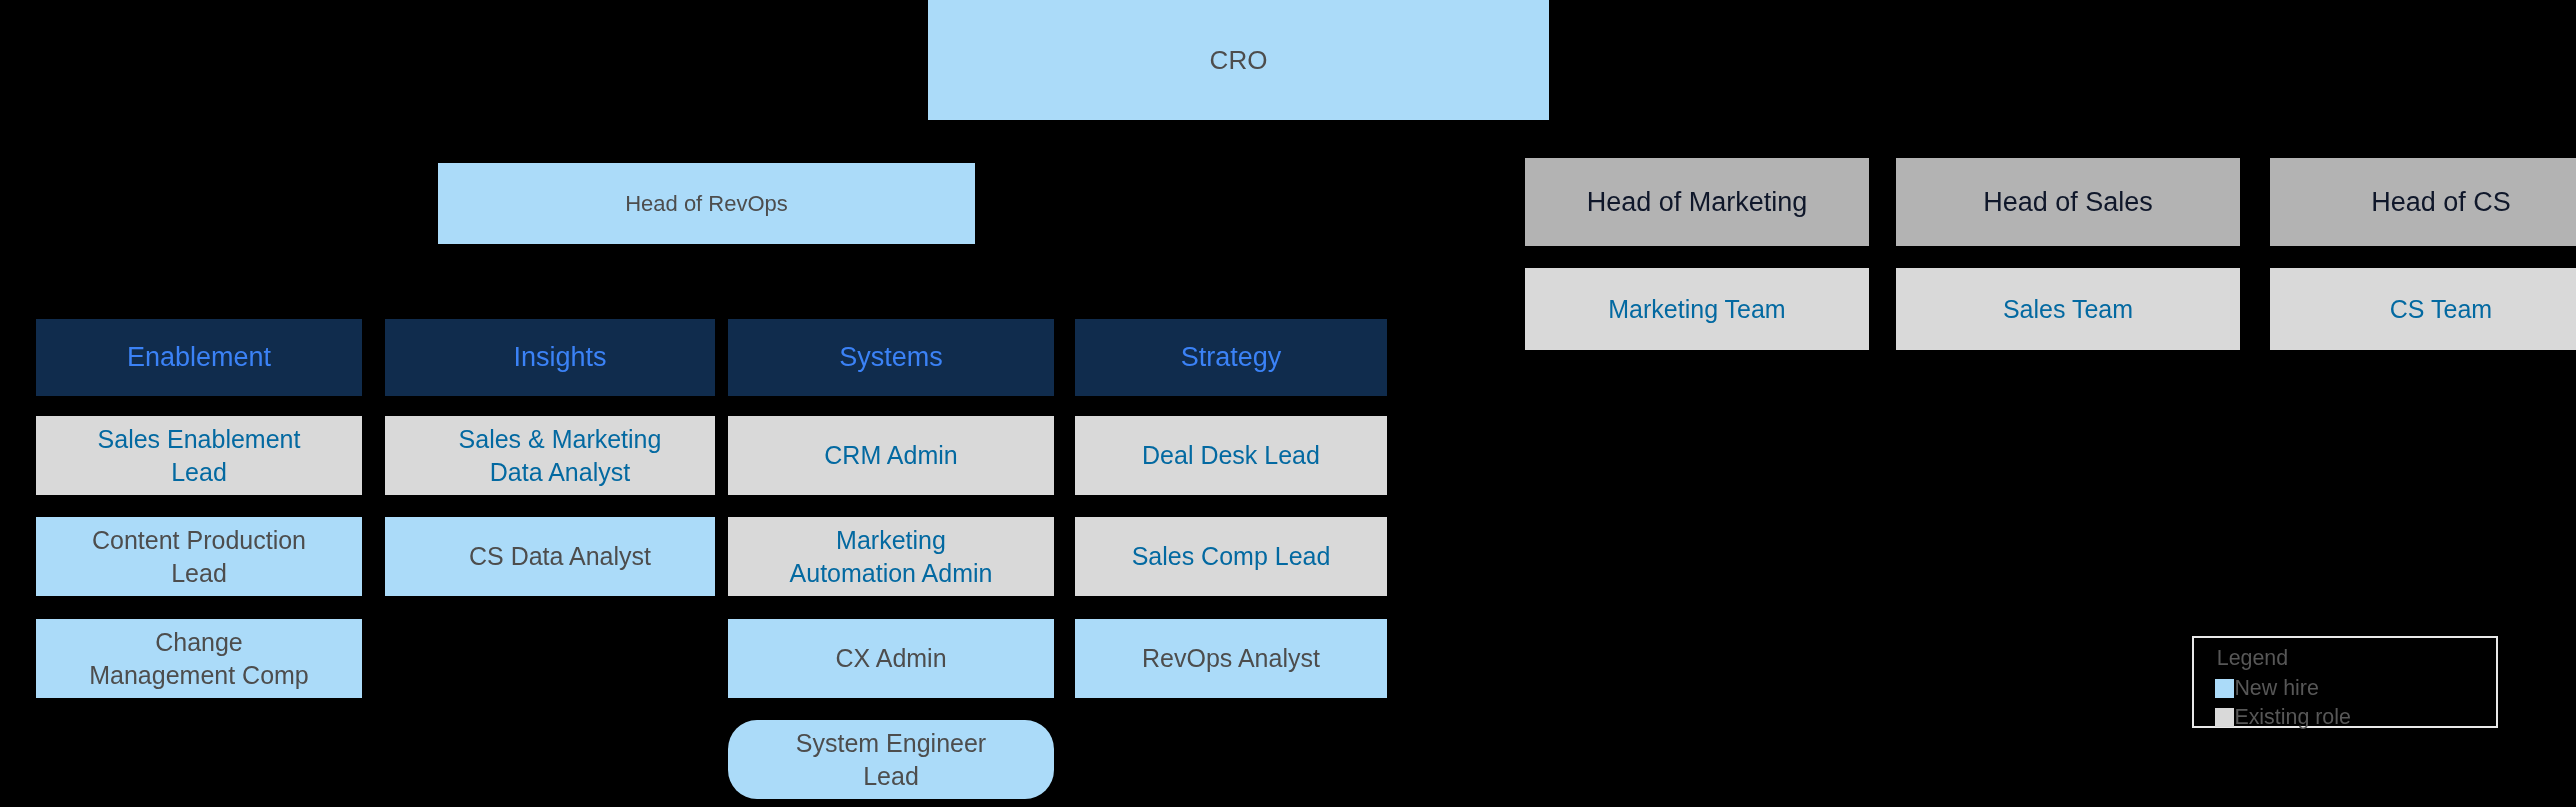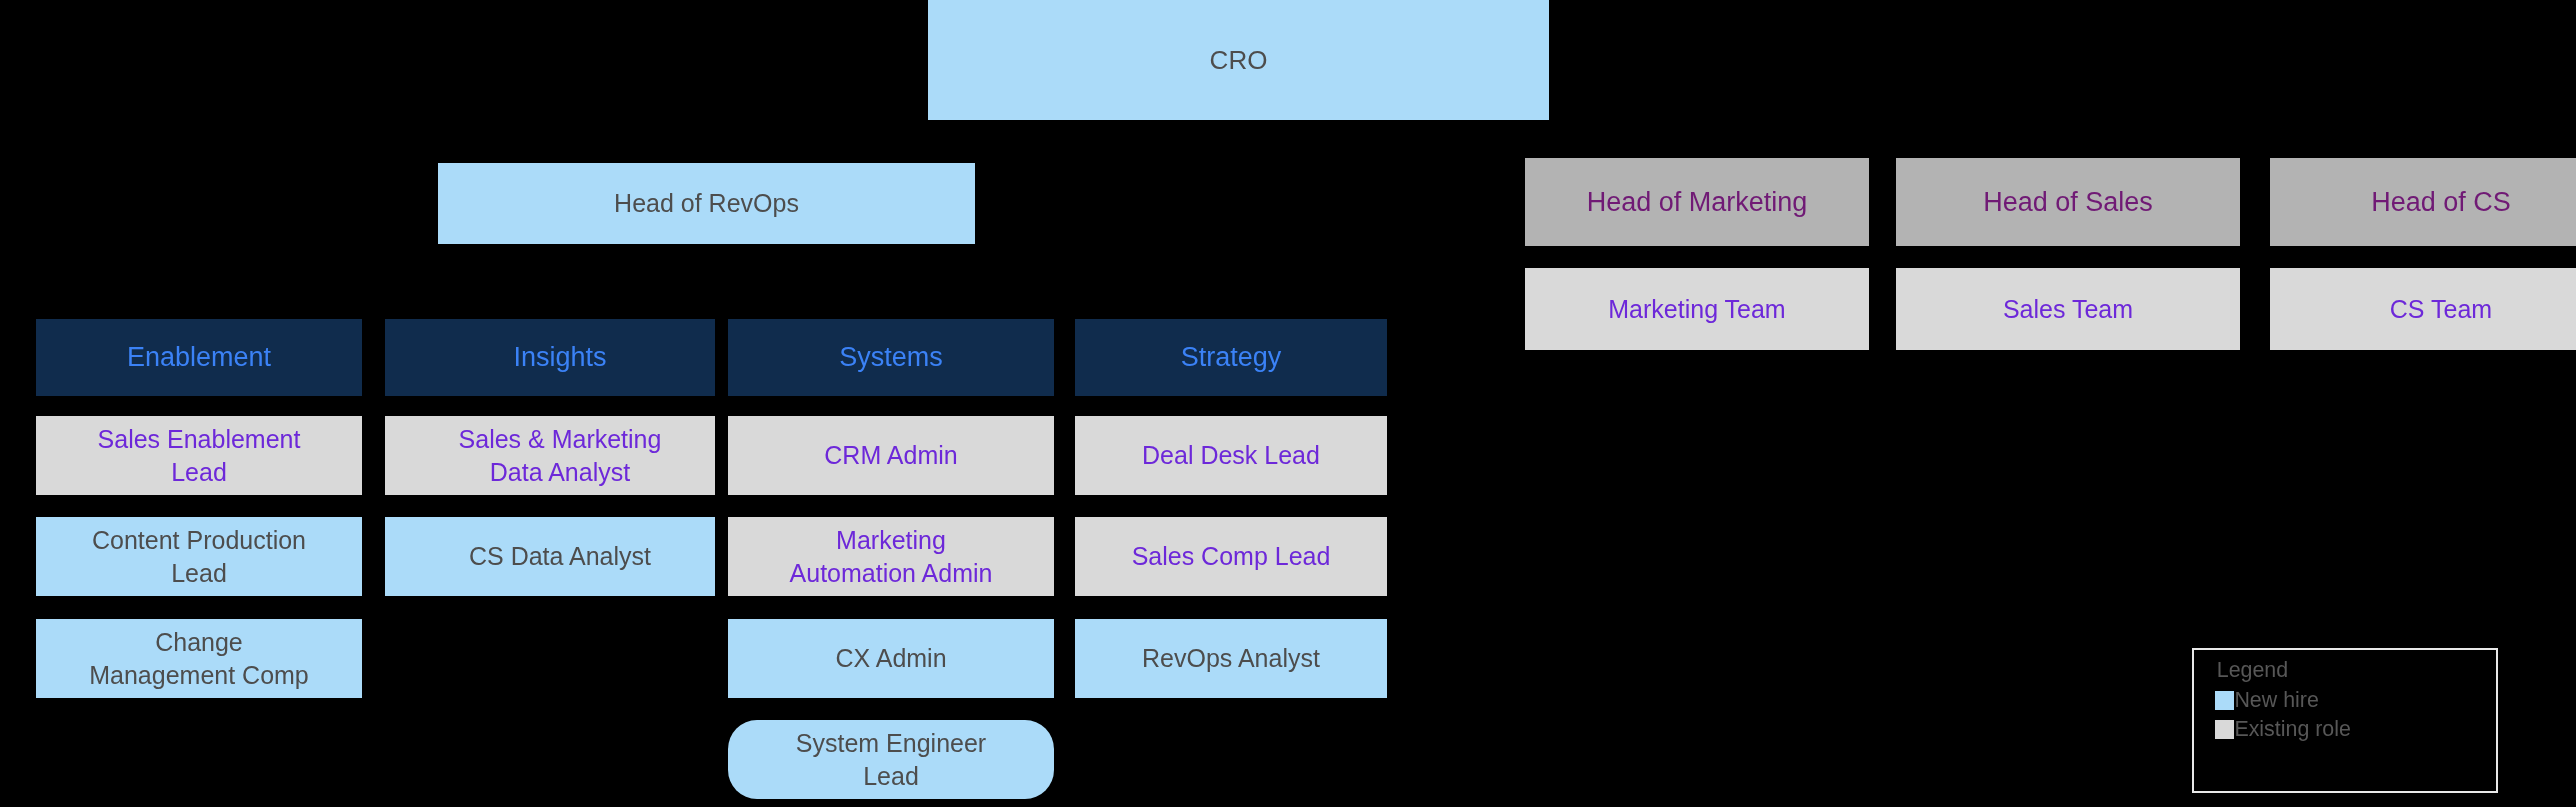--- a/index.html
+++ b/index.html
@@ -1,48 +1,48 @@
 <!DOCTYPE html>
 <html style="font-size:11.4px"><head>
 <meta charset="utf-8">
 <style>
   html,body{margin:0;padding:0;background:#000;}
   body{position:relative;width:2576px;height:808px;overflow:hidden;
        font-family:"Liberation Sans",sans-serif;}
   .box{position:absolute;display:flex;align-items:center;justify-content:center;
        text-align:center;white-space:pre-line;box-sizing:border-box;margin-left:36px;}
   .new{background:#ABDBF9;color:#4d4d4d;}
-  .existing{background:#D9D9D9;color:#6d28d9;}
-  .execgray{background:#B3B3B3;color:#701a75;}
+  .existing{background:#D9D9D9;color:#0369a1;}
+  .execgray{background:#B3B3B3;color:#0f172a;}
   .navy{background:#102C4D;color:#3b82f6;}
   .role{font-size:25px;line-height:33px;}
   .hdr{font-size:27px;line-height:31px;}
   
   .cro{left:892px;top:0;width:621px;height:120px;font-size:26px;}
-  .revops-head{left:402px;top:163px;width:537px;height:81px;font-size:25px;}
+  .revops-head{left:402px;top:163px;width:537px;height:81px;font-size:22px;}
   
   .exec-head{top:158px;height:88px;}
   .exec-team{top:268px;height:82px;font-size:25px;}
   .cx-mkt{left:1489px;width:344px;}
   .cx-sales{left:1860px;width:344px;}
   .cx-cs{left:2234px;width:342px;}
   
   .fn-hdr{top:319px;height:77px;}
   .c1{left:0px;width:326px;}
   .c2{left:349px;width:330px;padding-left:20px;}
   .c3{left:692px;width:326px;}
   .c4{left:1039px;width:312px;}
   .r1{top:416px;height:79px;}
   .r2{top:517px;height:79px;}
   .r3{top:619px;height:79px;}
   .r4{top:720px;height:79px;border-radius:29px;}
   
-  .legend{position:absolute;left:2192px;top:636px;width:306px;height:145px;
+  .legend{position:absolute;left:2192px;top:636px;width:306px;height:92px;
           border:2.1px solid #E9E9E9;box-sizing:border-box;color:#575757;
-          font-size:21.4px;line-height:24px;padding:7.1px 0 0 21.4px;margin-top:12px;}
+          font-size:21.4px;line-height:24px;padding:7.1px 0 0 21.4px;}
   .legend-title{margin:1.4px 0 5.7px 1.4px;}
   .legend-item{display:flex;align-items:center;margin-top:5px;}
   .swatch{width:19px;height:19px;flex:0 0 19px;}
   .swatch-new{background:#ABDBF9;}
   .swatch-existing{background:#D9D9D9;}
 </style>
 </head>
 <body>
 
 <div class="box new cro">CRO</div>

